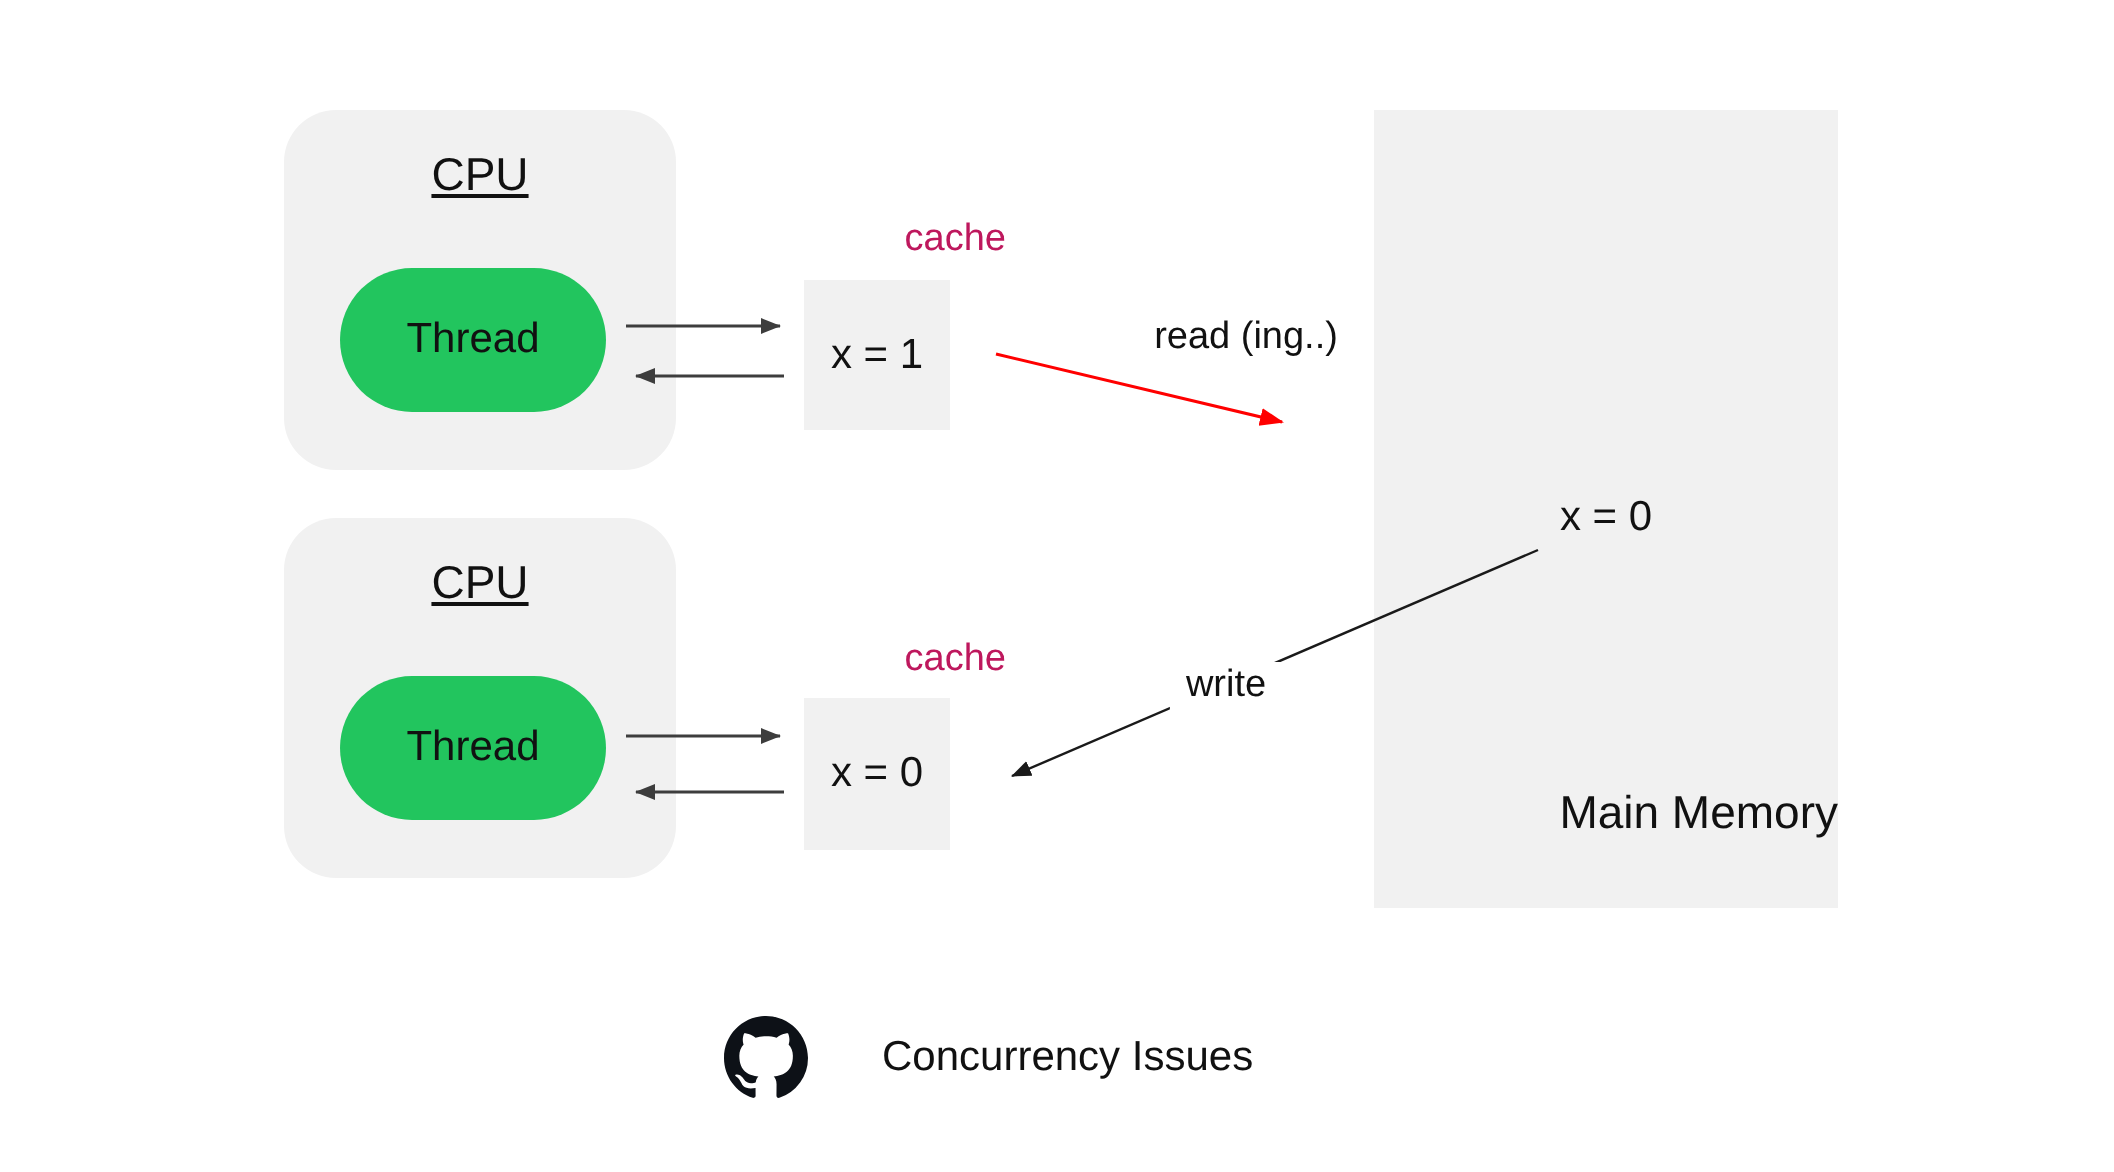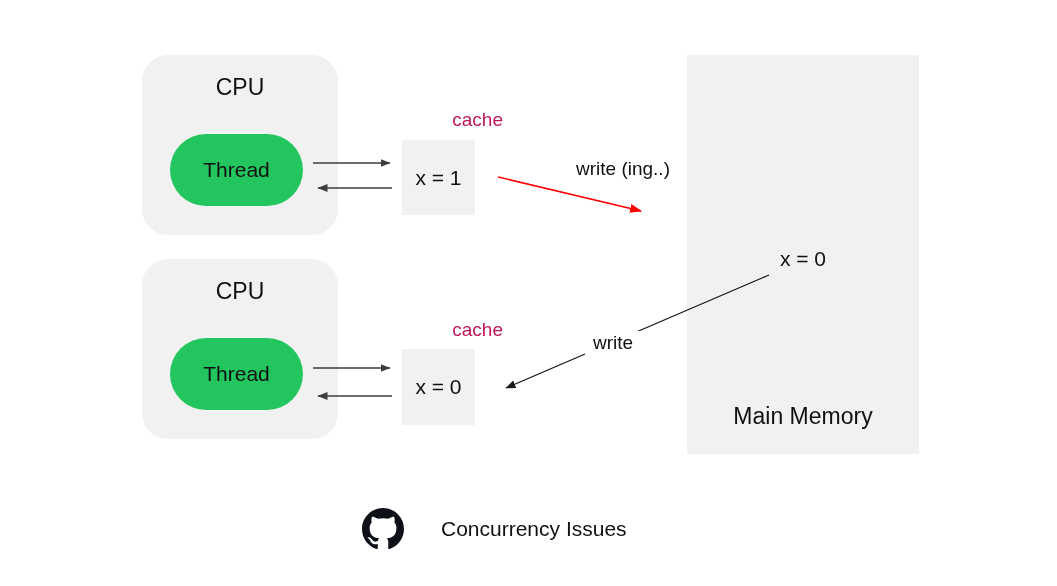--- a/index.html
+++ b/index.html
@@ -30,20 +30,21 @@
 
   .cpu-title {
     position: absolute;
     top: 19px;
     left: 0;
     width: 100%;
     text-align: center;
     font-size: 23px;
     line-height: 26px;
     color: #111111;
+    text-decoration: underline;
   }
 
   .thread-pill {
     position: absolute;
     left: 28px;
     top: 79px;
     width: 133px;
     height: 72px;
     background: #22c55e;
     border-radius: 36px;
@@ -92,24 +93,24 @@
     top: 191px;
     left: 0;
     width: 100%;
     text-align: center;
     font-size: 21px;
     line-height: 26px;
     color: #111111;
   }
   .memory-title {
     position: absolute;
-    top: 348px;
+    top: 338px;
     left: 0;
     width: 100%;
-    text-align: center;
+    text-align: right;
     font-size: 23px;
     line-height: 27px;
     color: #111111;
   }
 
   .edge-label {
     position: absolute;
     transform: translate(-50%, -50%);
     font-size: 19px;
     white-space: nowrap;
@@ -198,21 +199,21 @@
       </marker>
     </defs>
     <line x1="313" y1="163" x2="390" y2="163" stroke="#3d3d3d" stroke-width="1.6" marker-end="url(#ah-dark)"></line>
     <line x1="392" y1="188" x2="318" y2="188" stroke="#3d3d3d" stroke-width="1.6" marker-end="url(#ah-dark)"></line>
     <line x1="313" y1="368" x2="390" y2="368" stroke="#3d3d3d" stroke-width="1.6" marker-end="url(#ah-dark)"></line>
     <line x1="392" y1="396" x2="318" y2="396" stroke="#3d3d3d" stroke-width="1.6" marker-end="url(#ah-dark)"></line>
     <line x1="498" y1="177" x2="641" y2="211" stroke="#ff0000" stroke-width="1.5" marker-end="url(#ah-red)"></line>
     <line x1="769" y1="275" x2="506" y2="388" stroke="#1a1a1a" stroke-width="1.2" marker-end="url(#ah-black)"></line>
   </svg>
 
-  <div class="edge-label write">write (ing..)</div>
+  <div class="edge-label write">read (ing..)</div>
   <div class="edge-label read">write</div>
 
   <div class="footer">
     <svg class="gh" viewBox="0 0 16 16" xmlns="http://www.w3.org/2000/svg" aria-hidden="true">
       <path fill="#0d1117" fill-rule="evenodd" d="M8 0C3.58 0 0 3.58 0 8c0 3.54 2.29 6.53 5.47 7.59.4.07.55-.17.55-.38 0-.19-.01-.82-.01-1.49-2.01.37-2.53-.49-2.69-.94-.09-.23-.48-.94-.82-1.13-.28-.15-.68-.52-.01-.53.63-.01 1.08.58 1.23.82.72 1.21 1.87.87 2.33.66.07-.52.28-.87.51-1.07-1.78-.2-3.64-.89-3.64-3.95 0-.87.31-1.59.82-2.15-.08-.2-.36-1.02.08-2.12 0 0 .67-.21 2.2.82.64-.18 1.32-.27 2-.27.68 0 1.36.09 2 .27 1.53-1.04 2.2-.82 2.2-.82.44 1.1.16 1.92.08 2.12.51.56.82 1.27.82 2.15 0 3.07-1.87 3.75-3.65 3.95.29.25.54.73.54 1.48 0 1.07-.01 1.93-.01 2.2 0 .21.15.46.55.38A8.01 8.01 0 0 0 16 8c0-4.42-3.58-8-8-8z"></path>
     </svg>
     <span class="credit">Concurrency Issues</span>
   </div>
 
 </div>

